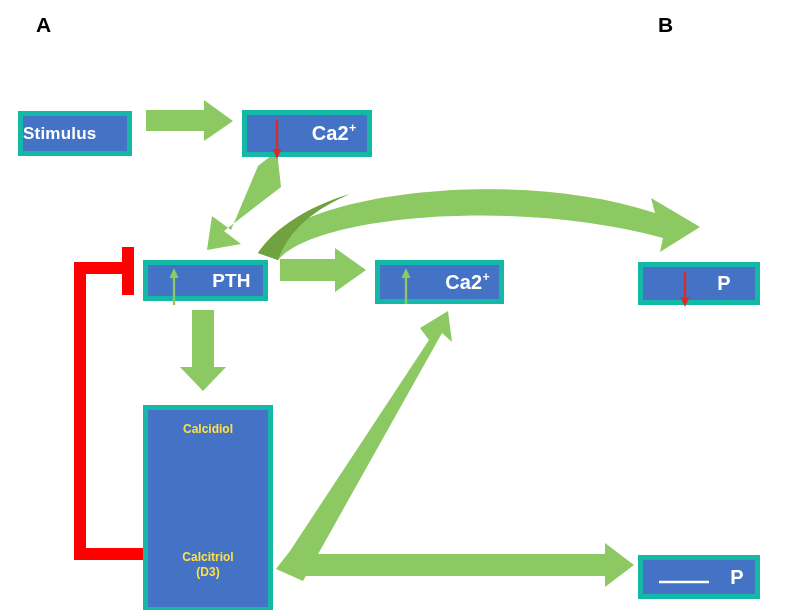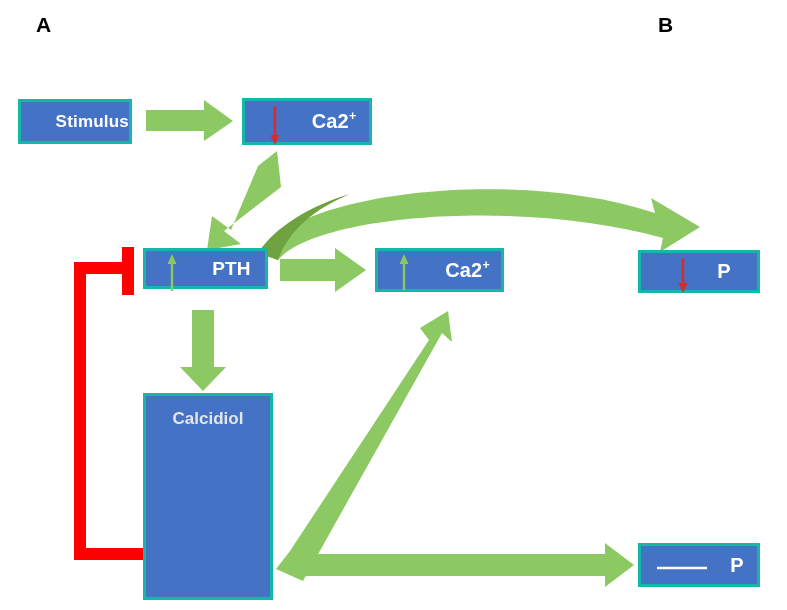--- a/index.html
+++ b/index.html
@@ -20,28 +20,29 @@
   .panel-label {
     position: absolute;
     font-weight: bold;
     font-size: 21px;
     color: #000000;
     line-height: 1;
   }
   .node-box {
     position: absolute;
     background: #4472C4;
-    border: 3px solid #14b8a6;
+    border: 5px solid #14b8a6;
     box-sizing: border-box;
     color: #ffffff;
     font-weight: bold;
     display: flex;
     align-items: center;
-    justify-content: flex-end;
+    justify-content: flex-start;
     text-align: center;
+    margin-top: 12px;
   }
   .node-label {
     color: #ffffff;
     font-weight: bold;
     letter-spacing: 0.2px;
     white-space: nowrap;
   }
   .node-label sup {
     font-size: 0.62em;
     vertical-align: super;
@@ -61,23 +62,23 @@
     height: 100%;
     display: flex;
     align-items: center;
     justify-content: center;
     padding-left: 24px;
   }
   .stack-label {
     position: absolute;
     width: 100%;
     text-align: center;
-    color: #e5e5e5;
-    font-weight: bold;
-    font-size: 17px;
+    color: #fde047;
+    font-weight: bold;
+    font-size: 12px;
     line-height: 1.25;
   }
 </style>
 </head>
 <body>
 
 <div id="stage">
 
   <div class="panel-label" style="left:36px; top:14px;">A</div>
   <div class="panel-label" style="left:658px; top:14px;">B</div>
@@ -192,15 +193,19 @@
         <line x1="4" y1="22" x2="54" y2="22" stroke="#FFFFFF" stroke-width="2.6"></line>
       </svg>
       <span class="node-label" style="font-size:20px; margin-left:52px;">P</span>
     </div>
   </div>
 
   <div class="node-box" style="left:143px; top:393px; width:130px; height:207px; display:block;">
     <div class="stack-label" style="top:12px;">
       <div>Calcidiol</div>
     </div>
+    <div class="stack-label" style="top:140px;">
+      <div>Calcitriol</div>
+      <div>(D3)</div>
+    </div>
   </div>
 
 </div>
 
 </body></html>

